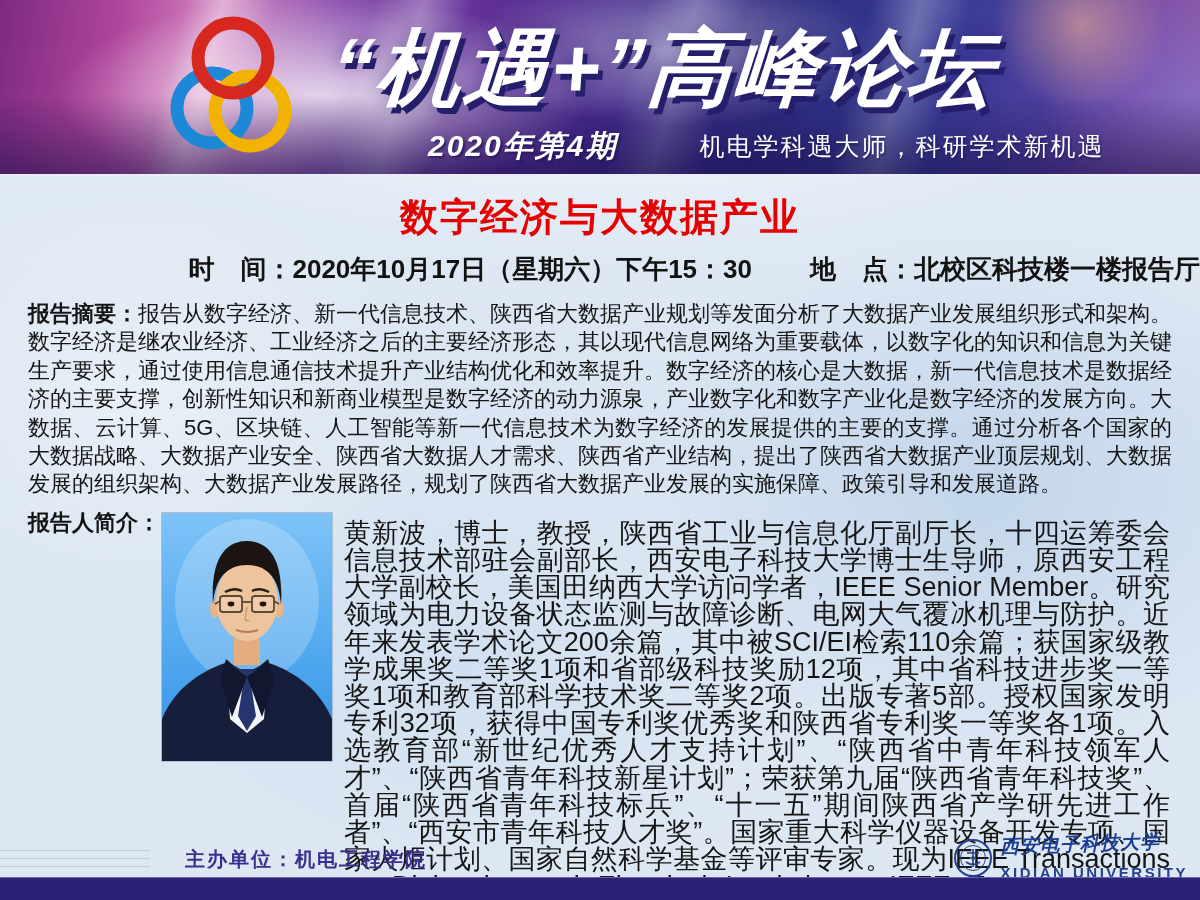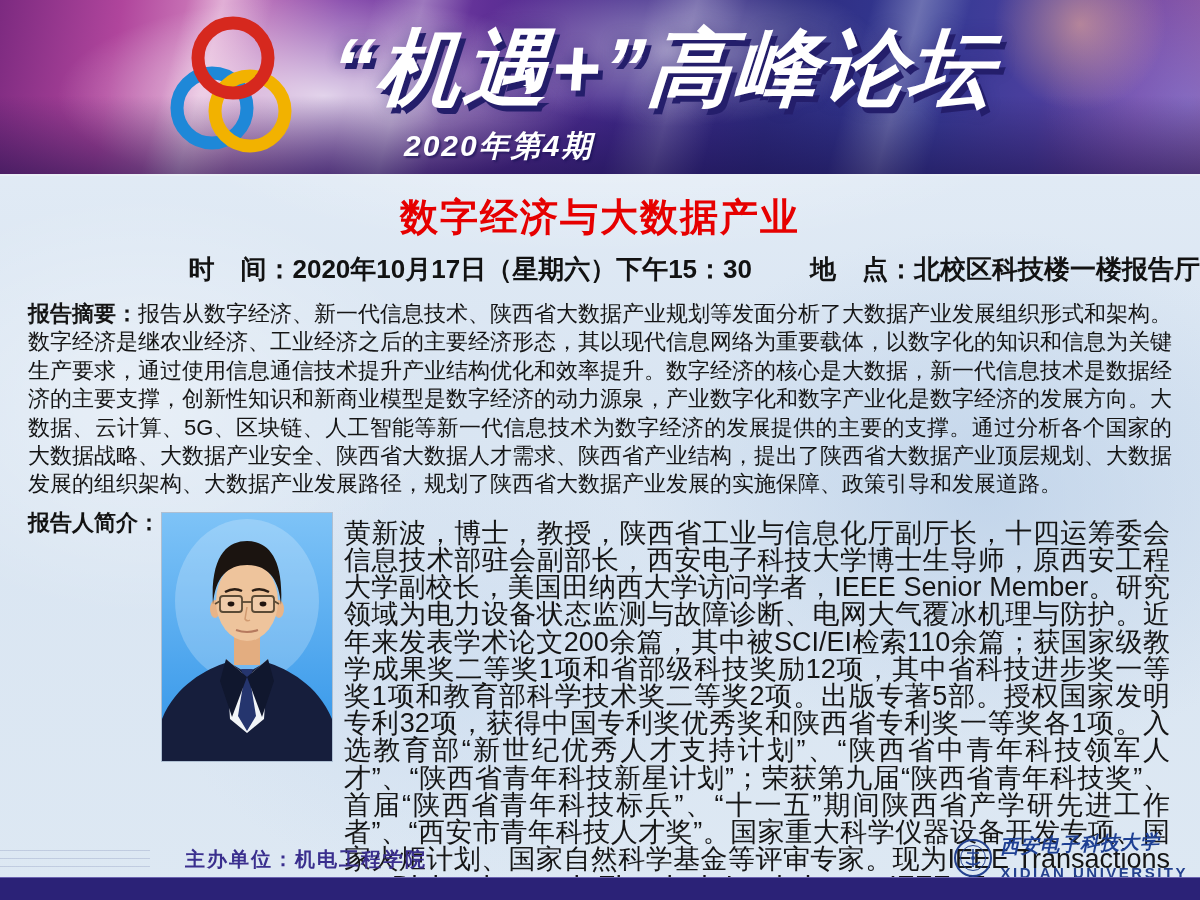--- a/index.html
+++ b/index.html
@@ -29,21 +29,21 @@
         transparent 70%, rgba(255,255,255,.28) 74%, transparent 78%),
       linear-gradient(100deg,#7c2a80 0%,#b0459c 10%,#d285c0 18%,#8a4fae 28%,#5f2f96 40%,#41298a 52%,#2e2c80 64%,#343a94 76%,#4c3f9e 86%,#7e4aa0 94%,#93589f 100%);
   }
   .banner-logo{position:absolute;left:170px;top:16px;width:122px;height:140px;}
   .banner-title{
     position:absolute;left:332px;top:12px;white-space:nowrap;
     font-size:84px;font-weight:900;font-style:italic;color:#ffffff;letter-spacing:3px;
     transform:skewX(-4deg);
     text-shadow:5px 6px 0 #241e6b, 0 0 16px rgba(40,28,110,.45);
   }
-  .banner-subrow{position:absolute;left:404px;top:126px;display:flex;align-items:center;gap:82px;white-space:nowrap;}
+  .banner-subrow{position:absolute;left:428px;top:126px;display:flex;align-items:center;gap:82px;white-space:nowrap;}
   .banner-issue{font-size:30px;font-weight:bold;font-style:italic;color:#fff;letter-spacing:2px;text-shadow:2px 2px 2px rgba(30,20,90,.7);}
   .banner-tagline{font-size:25px;color:#fff;letter-spacing:2px;text-shadow:1px 2px 2px rgba(30,20,90,.7);}
   
   .content{position:absolute;top:176px;left:0;right:0;bottom:22px;color:#121212;}
   .lecture-title{margin:16px 16px 0;text-align:center;font-size:38px;font-weight:bold;color:#e60000;letter-spacing:2px;}
   .speaker-line{margin-top:13px;text-align:center;font-size:25px;font-weight:bold;letter-spacing:1px;}
   .time-place{margin-top:9px;display:flex;justify-content:flex-end;gap:58px;font-size:26px;font-weight:bold;white-space:nowrap;}
   .abstract{margin:13px 28px 0;font-size:22px;line-height:28.4px;text-align:justify;color:#151515;}
   .abstract .lbl{font-weight:bold;}
   .bio-row{display:flex;align-items:flex-start;margin:9px 18px 0 28px;}
@@ -68,20 +68,21 @@
 
   <header class="banner">
     <svg class="banner-logo" viewBox="0 0 122 140" xmlns="http://www.w3.org/2000/svg">
       <circle cx="42" cy="92" r="35" fill="none" stroke="#1e88d8" stroke-width="13"></circle>
       <circle cx="80" cy="95" r="35" fill="none" stroke="#f2b200" stroke-width="13"></circle>
       <circle cx="63" cy="42" r="35" fill="none" stroke="#d6281e" stroke-width="13"></circle>
     </svg>
     <div class="banner-title">“机遇+”高峰论坛</div>
     <div class="banner-subrow">
       <span class="banner-issue">2020年第4期</span>
+      <span class="banner-tagline">机电学科遇大师，科研学术新机遇</span>
     </div>
   </header>
 
   <main class="content">
     <h1 class="lecture-title">数字经济与大数据产业</h1>
     <div class="time-place">
       <span>时　间：2020年10月17日（星期六）下午15：30</span>
       <span>地　点：北校区科技楼一楼报告厅</span>
     </div>
 

